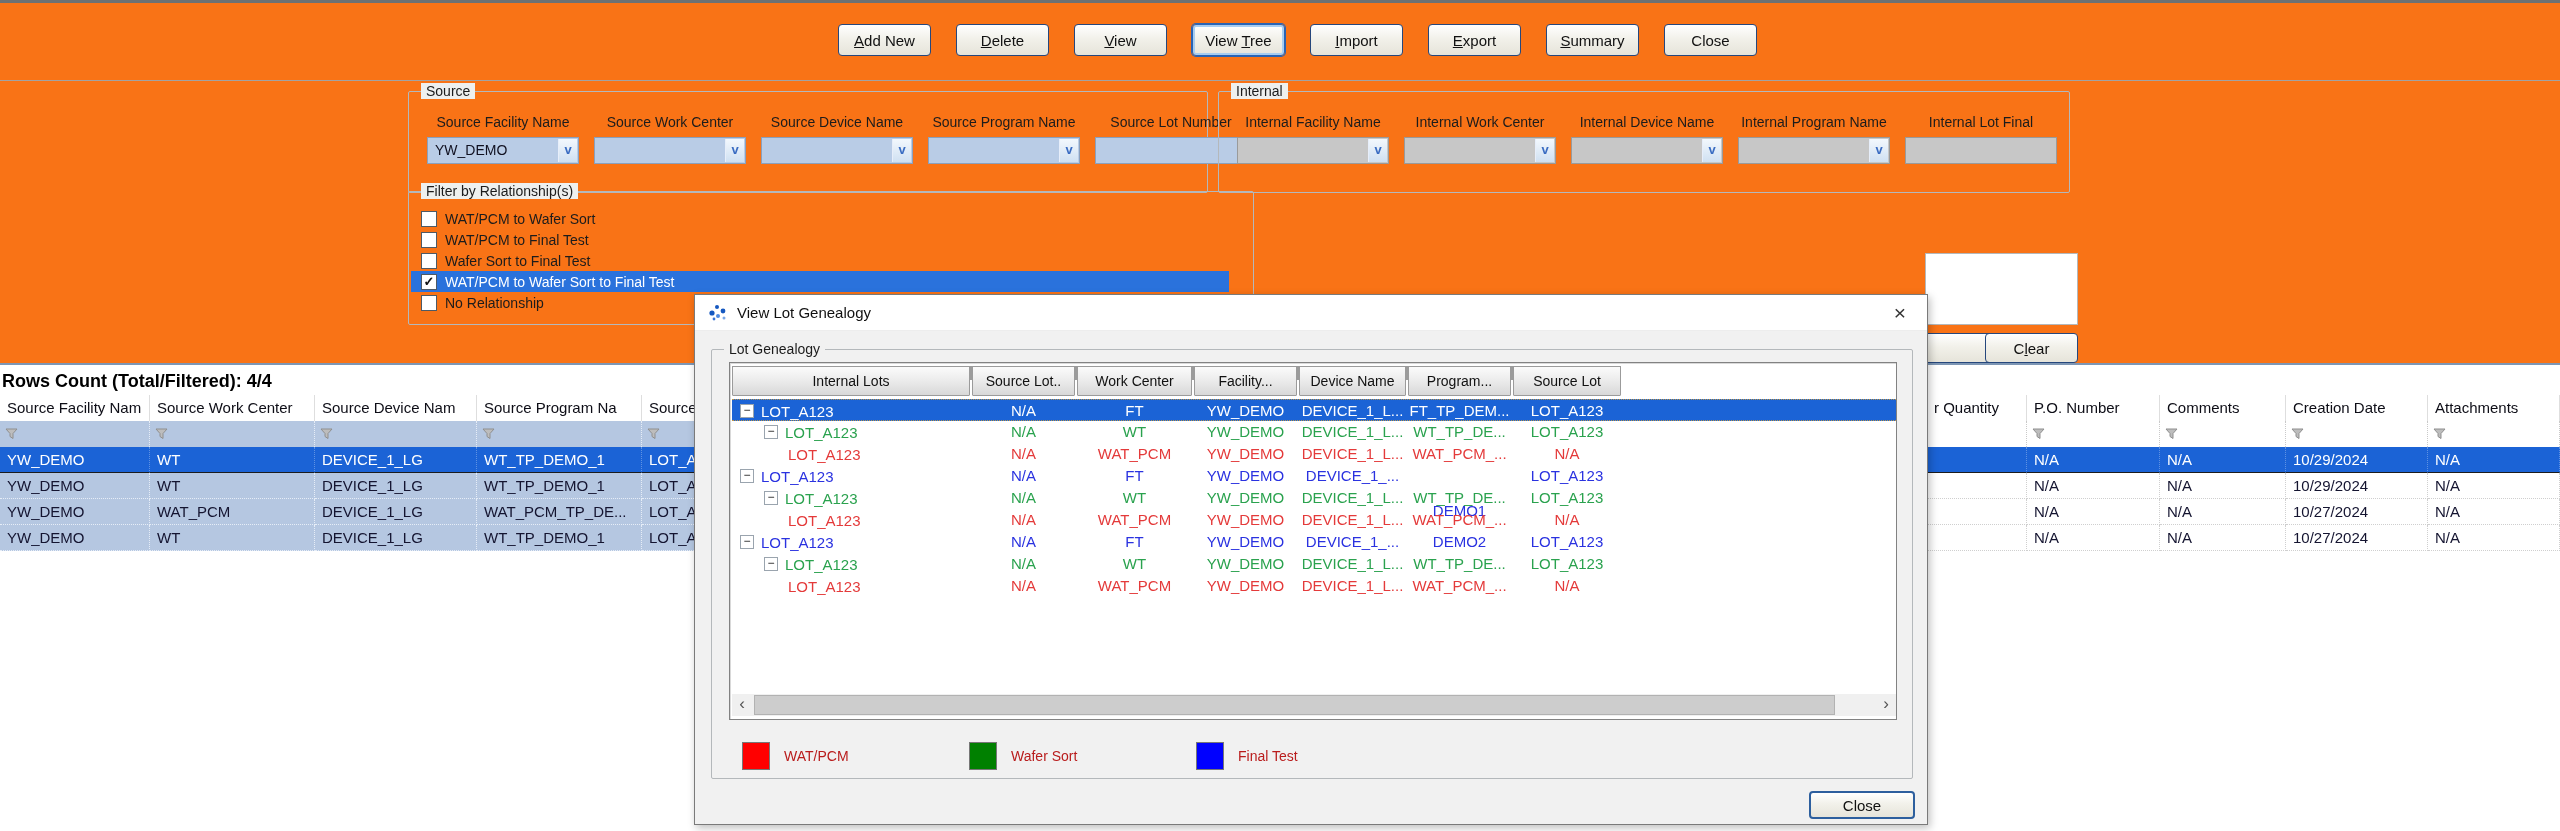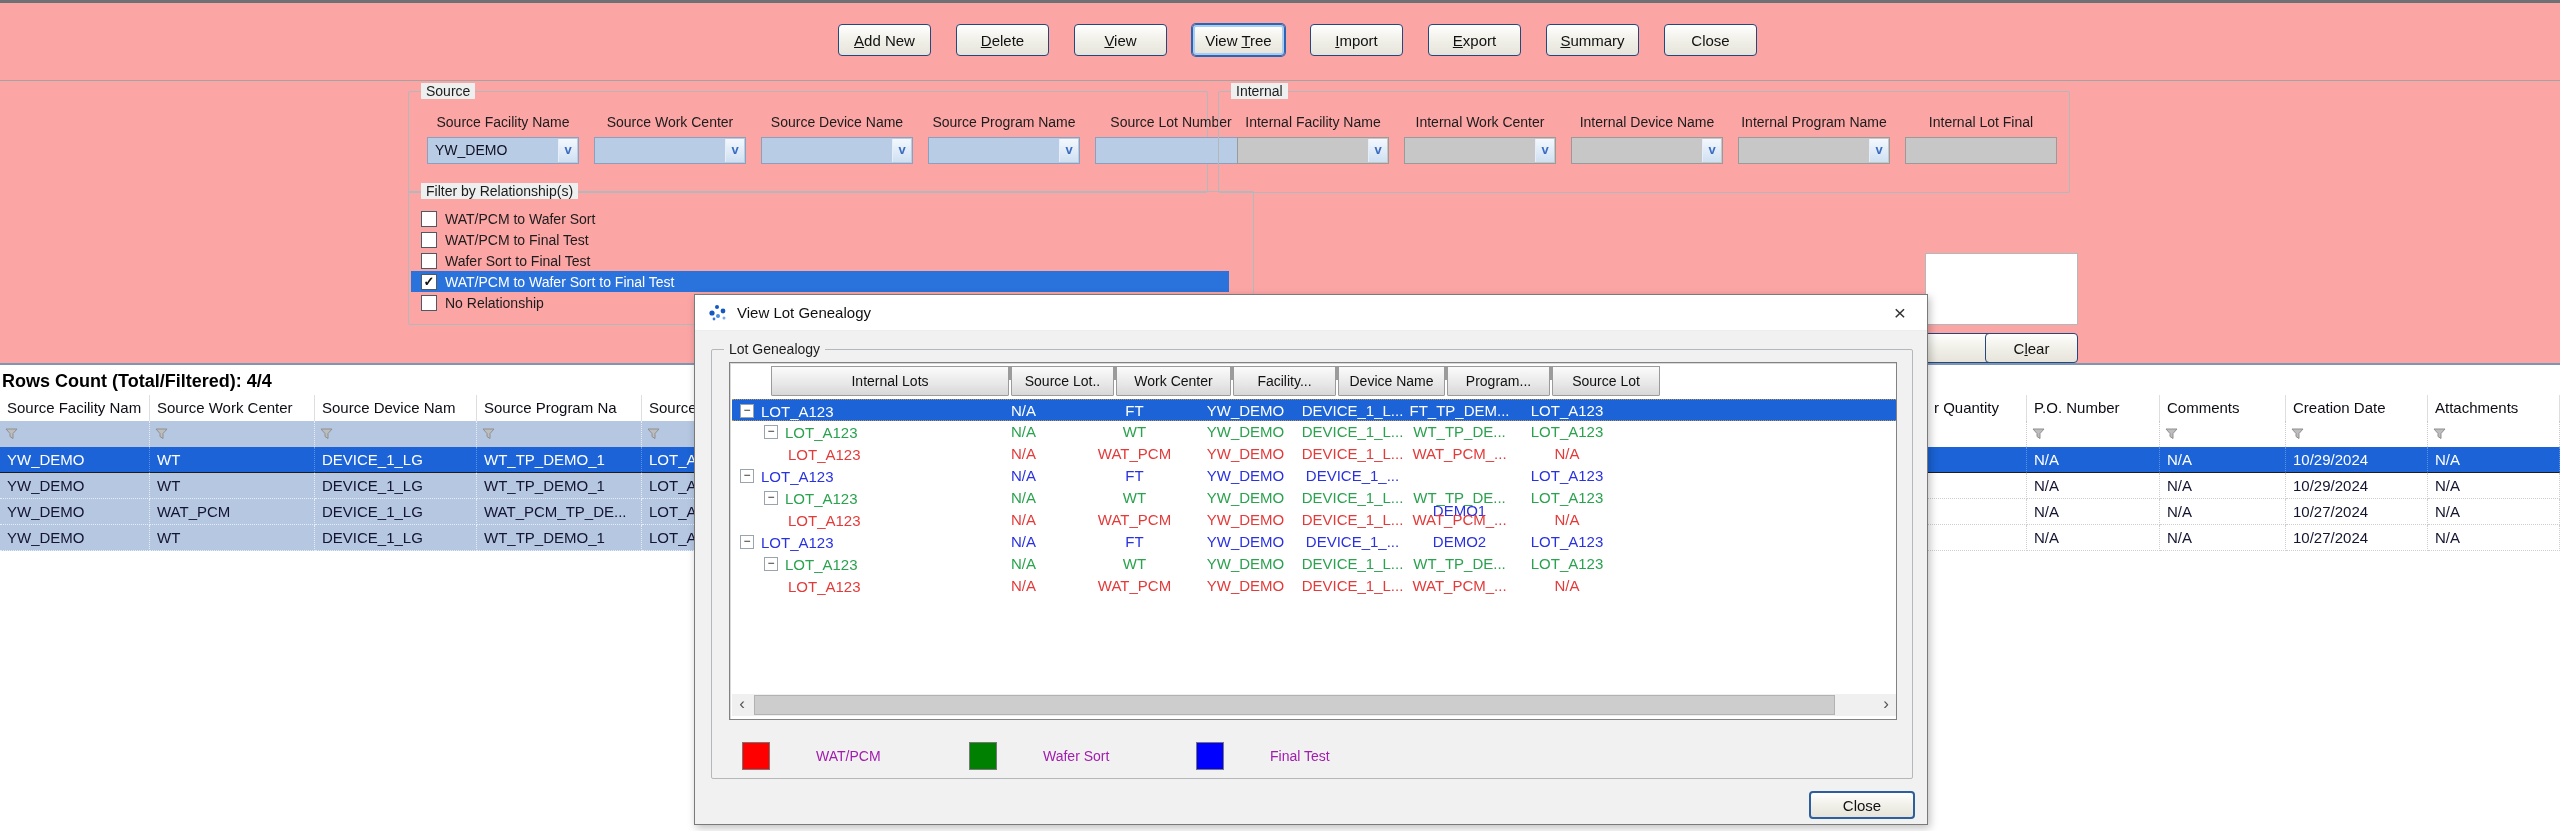--- a/index.html
+++ b/index.html
@@ -4,21 +4,21 @@
 <style>
   * { margin:0; padding:0; box-sizing:border-box; }
   html,body { width:2560px; height:831px; }
   body {
     position:relative; background:#fff;
     font-family:"Liberation Sans", sans-serif; font-size:14px; color:#1c1c1c;
     overflow:hidden;
   }
   
   #upper { position:absolute; left:0; top:0; width:2560px; height:363px;
-           background:#fca5a5; border-top:3px solid #6d7173; }
+           background:#f97316; border-top:3px solid #6d7173; }
   #toolbar-rule { position:absolute; left:0; top:77px; width:2560px; height:1px; background:#a3a3a3; }
   #bottom-rule { position:absolute; left:0; top:363px; width:2560px; height:2px; background:#7d96b4; z-index:3;}
 
   
   #toolbar { position:absolute; left:838px; top:21px; display:flex; gap:25px; }
   .btn {
     min-width:93px; height:32px; padding:0 10px;
     border:1px solid #26477c; border-radius:4px;
     background:linear-gradient(#ffffff, #f2f1ea 45%, #e6e4da);
     font-family:inherit; font-size:15px; color:#111; text-align:center;
@@ -79,41 +79,41 @@
                   display:flex; align-items:center; border-bottom:1px solid #ededed; }
   #dlg-icon { margin:0 9px 0 13px; width:20px; height:20px; }
   #dlg-title { font-size:15px; color:#101010; }
   #dlg-x { position:absolute; right:8px; top:3px; width:38px; height:30px; text-align:center;
            line-height:30px; font-size:21px; color:#333; }
   #dlg-group { position:absolute; left:16px; top:54px; width:1202px; height:430px;
                border:1px solid #b4b8bb; }
   #dlg-group .glabel { background:#f1f1f1; }
   #tree-panel { position:absolute; left:17px; top:12px; width:1168px; height:358px;
                 background:#fff; border:1px solid #828282; box-shadow:inset 1px 1px 0 #d9d9d9; overflow:hidden; }
-  #tree-head { position:absolute; left:2px; top:3px; height:14px; display:flex; gap:2px; background:#9b9b9b;margin-left:39px; }
+  #tree-head { position:absolute; left:2px; top:3px; height:14px; display:flex; gap:2px; background:#9b9b9b; }
   .thbtn { height:30px; border:1px solid #9b9b9b; border-radius:1px;
            background:linear-gradient(#fbfbfb,#e9e9e9 55%, #d8d8d8);
            font-size:14px; color:#111; text-align:center; line-height:28px; overflow:hidden; white-space:nowrap; }
   .trow { position:absolute; left:2px; height:22px; }
   .tcell { position:absolute; top:0; height:22px; font-size:15px; line-height:21px;
            white-space:nowrap; overflow:hidden; text-align:center; }
   .tcell.first { text-align:left; display:flex; align-items:center; }
   .trow.sel { background:#1b63d6; border-top:1px dotted #b8944a; border-bottom:1px dotted #b8944a; }
   .trow.sel .tcell { color:#fff !important; }
   .expand { width:14px; height:14px; flex:0 0 auto; background:#fff; border:1px solid #9aa4ae;
             margin-right:7px; font-size:12px; line-height:11px; text-align:center; color:#222; }
   #tree-scroll { position:absolute; left:2px; bottom:3px; height:22px; background:#f0f0f0; }
   .sb-arrow { position:absolute; top:0; width:20px; height:22px; color:#555; font-size:17px;
               line-height:20px; text-align:center; }
   #sb-thumb { position:absolute; top:1px; left:22px; height:20px; background:#cdcdcd;
               border:1px solid #b2b2b2; }
   #legend { position:absolute; left:30px; top:392px; display:flex; align-items:center; }
   .legend-item { display:flex; align-items:center; width:227px; }
   .legend-swatch { width:28px; height:28px; margin-right:14px; border:1px solid #777; }
-  .legend-label { font-size:14px; color:#a21caf;margin-left:32px; }
+  .legend-label { font-size:14px; color:#b91c1c; }
   #dlg-close { position:absolute; left:1114px; top:496px; width:106px; height:28px;
                border:2px solid #2d5f9e; line-height:23px; }
 
   .funnel-icon { display:inline-block; }
 </style>
 </head>
 <body>
 
 <div id="upper">
   <div id="toolbar">

